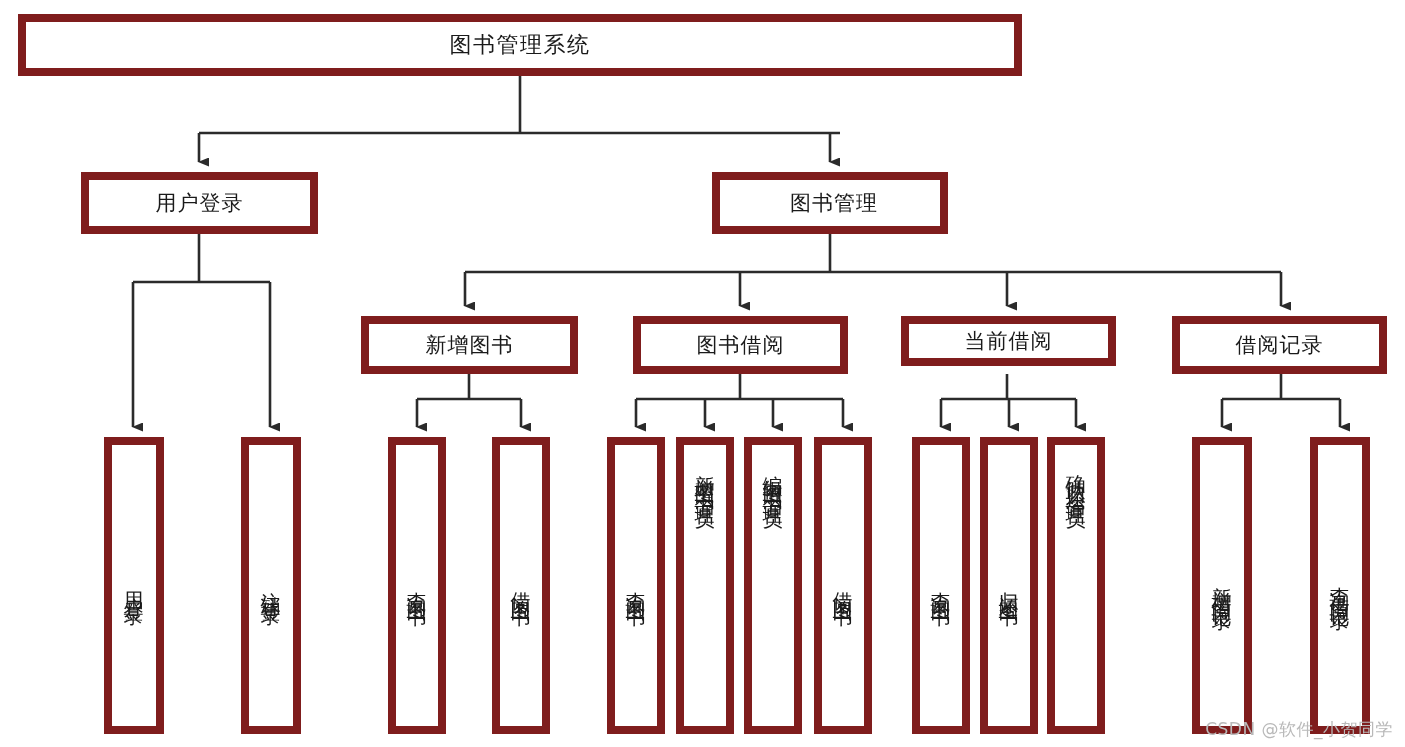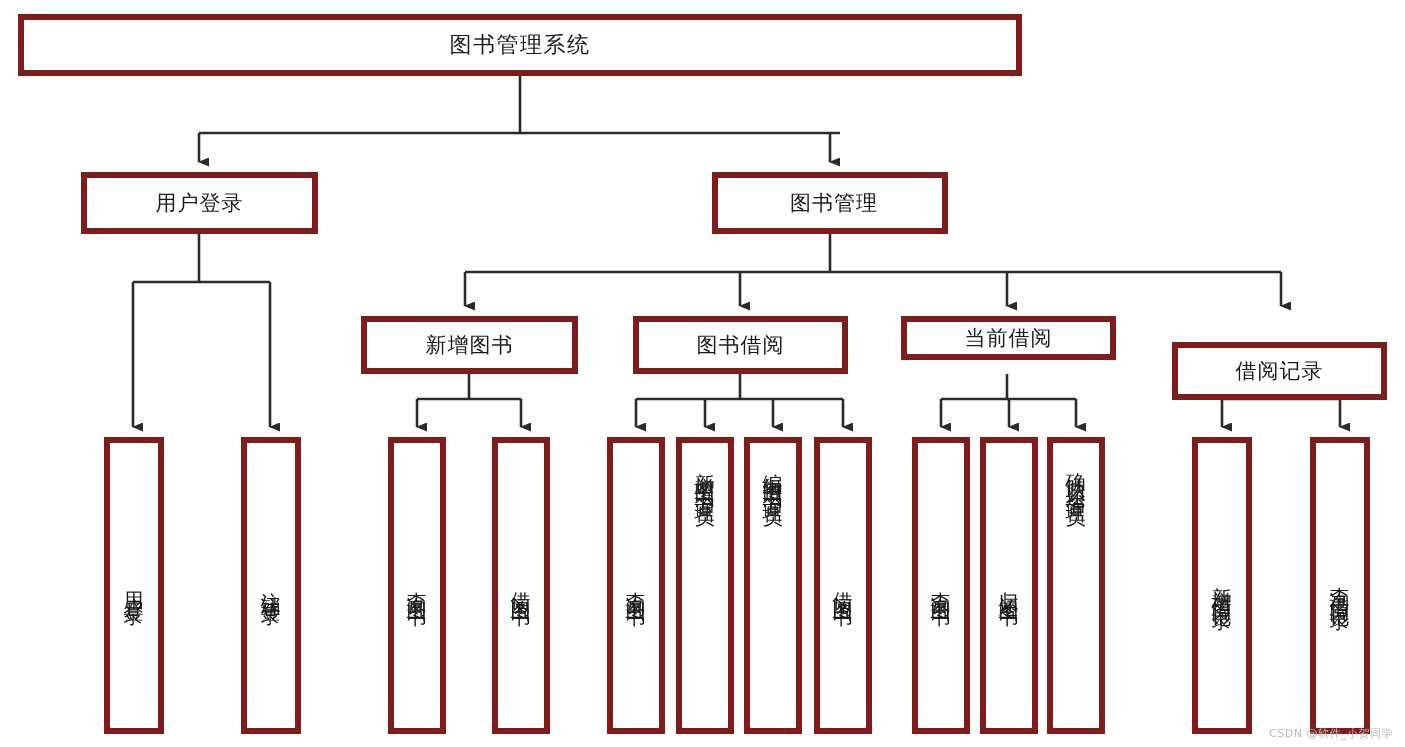--- a/index.html
+++ b/index.html
@@ -23,21 +23,21 @@
     left: 0;
     top: 0;
     width: 1405px;
     height: 747px;
     pointer-events: none;
   }
   .node {
     position: absolute;
     box-sizing: border-box;
     background: #ffffff;
-    border: 6px solid #7f1d1d;
+    border: 8px solid #7f1d1d;
     display: flex;
     align-items: center;
     justify-content: center;
     color: #1a1a1a;
     z-index: 2;
     font-family: Liberation Serif, serif;
   }
   .node-label {
     display: block;
     text-align: center;
@@ -67,21 +67,21 @@
     white-space: nowrap;
   }
   .node.vert.centered {
     align-items: center;
     padding-top: 0;
   }
   .watermark {
     position: absolute;
     right: 12px;
     bottom: 6px;
-    font-size: 11px;
+    font-size: 17px;
     color: #b9b9b9;
     letter-spacing: 0.5px;
     z-index: 5;
     white-space: nowrap;
   }
 </style>
 </head>
 <body>
 
 <div id="diagram-canvas">
@@ -146,24 +146,24 @@
   <div class="node horiz" style="left:712px; top:172px; width:236px; height:62px;padding-left:8px;">
     <span class="node-label">图书管理</span>
   </div>
 
   <div class="node horiz" style="left:361px; top:316px; width:217px; height:58px;">
     <span class="node-label">新增图书</span>
   </div>
   <div class="node horiz" style="left:633px; top:316px; width:215px; height:58px;justify-content:center;">
     <span class="node-label">图书借阅</span>
   </div>
-  <div class="node horiz" style="left:901px; top:316px; width:215px; height:44px;">
+  <div class="node horiz" style="left:901px; top:316px; width:215px; height:50px;">
     <span class="node-label">当前借阅</span>
   </div>
-  <div class="node horiz" style="left:1172px; top:316px; width:215px; height:58px;margin-top:26px;">
+  <div class="node horiz" style="left:1172px; top:316px; width:215px; height:58px;">
     <span class="node-label">借阅记录</span>
   </div>
 
   <div class="node vert centered" style="left:104px; top:437px; width:60px; height:297px;">
     <span class="node-label">用户登录</span>
   </div>
   <div class="node vert centered" style="left:241px; top:437px; width:60px; height:297px;">
     <span class="node-label">注销登录</span>
   </div>
 

